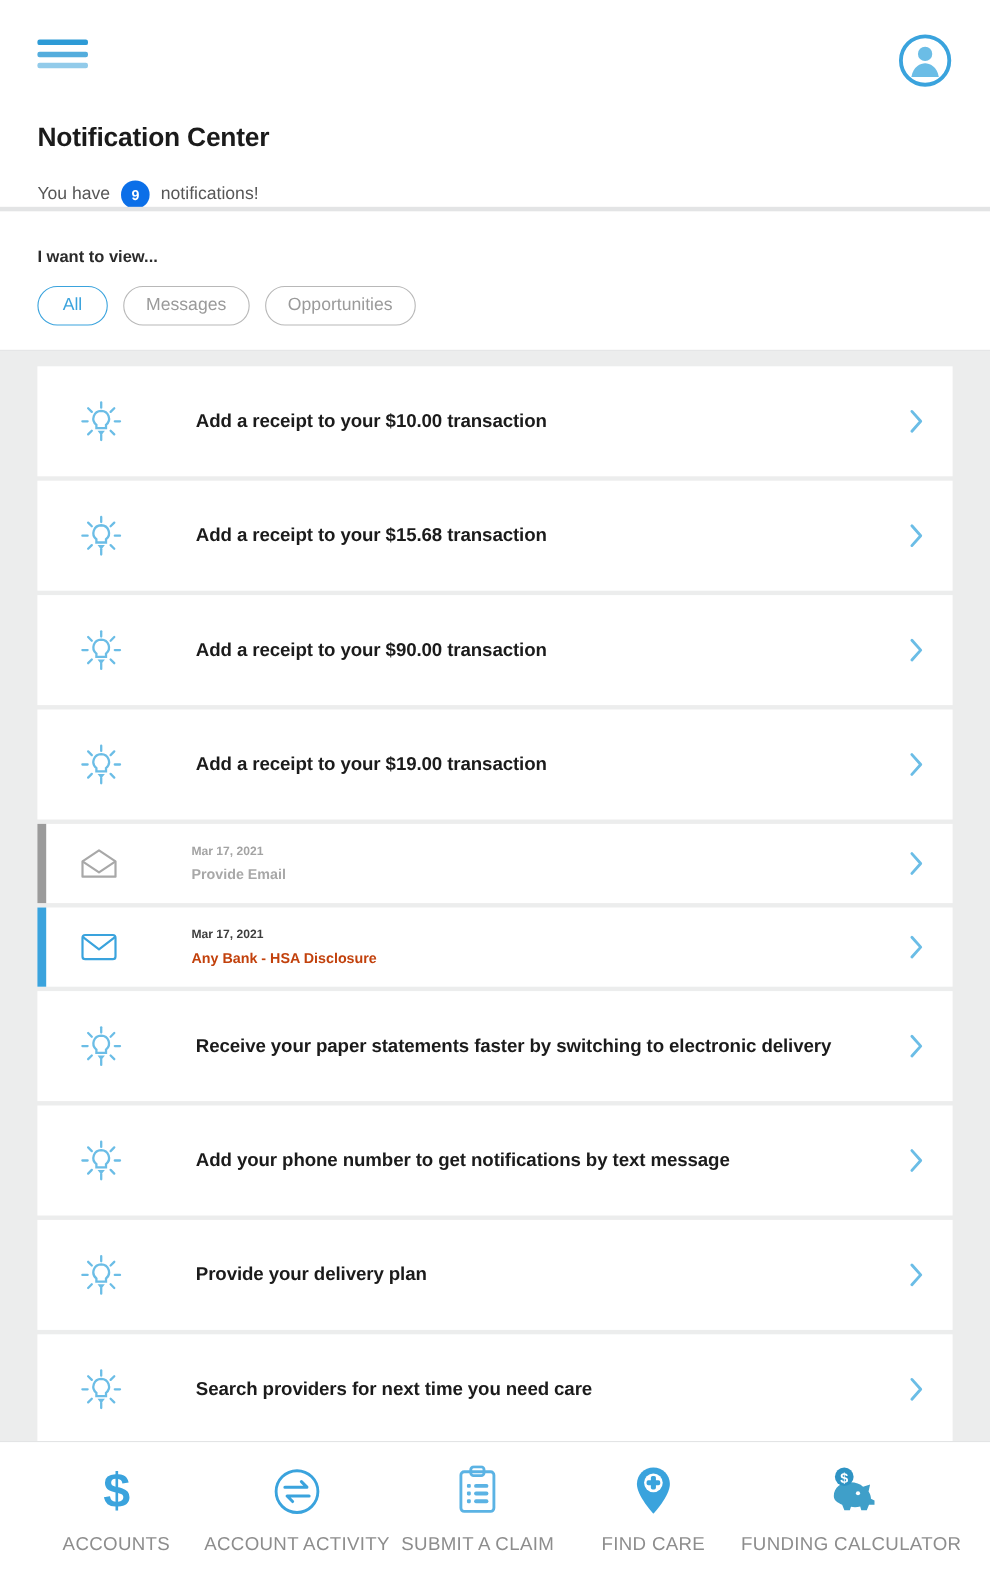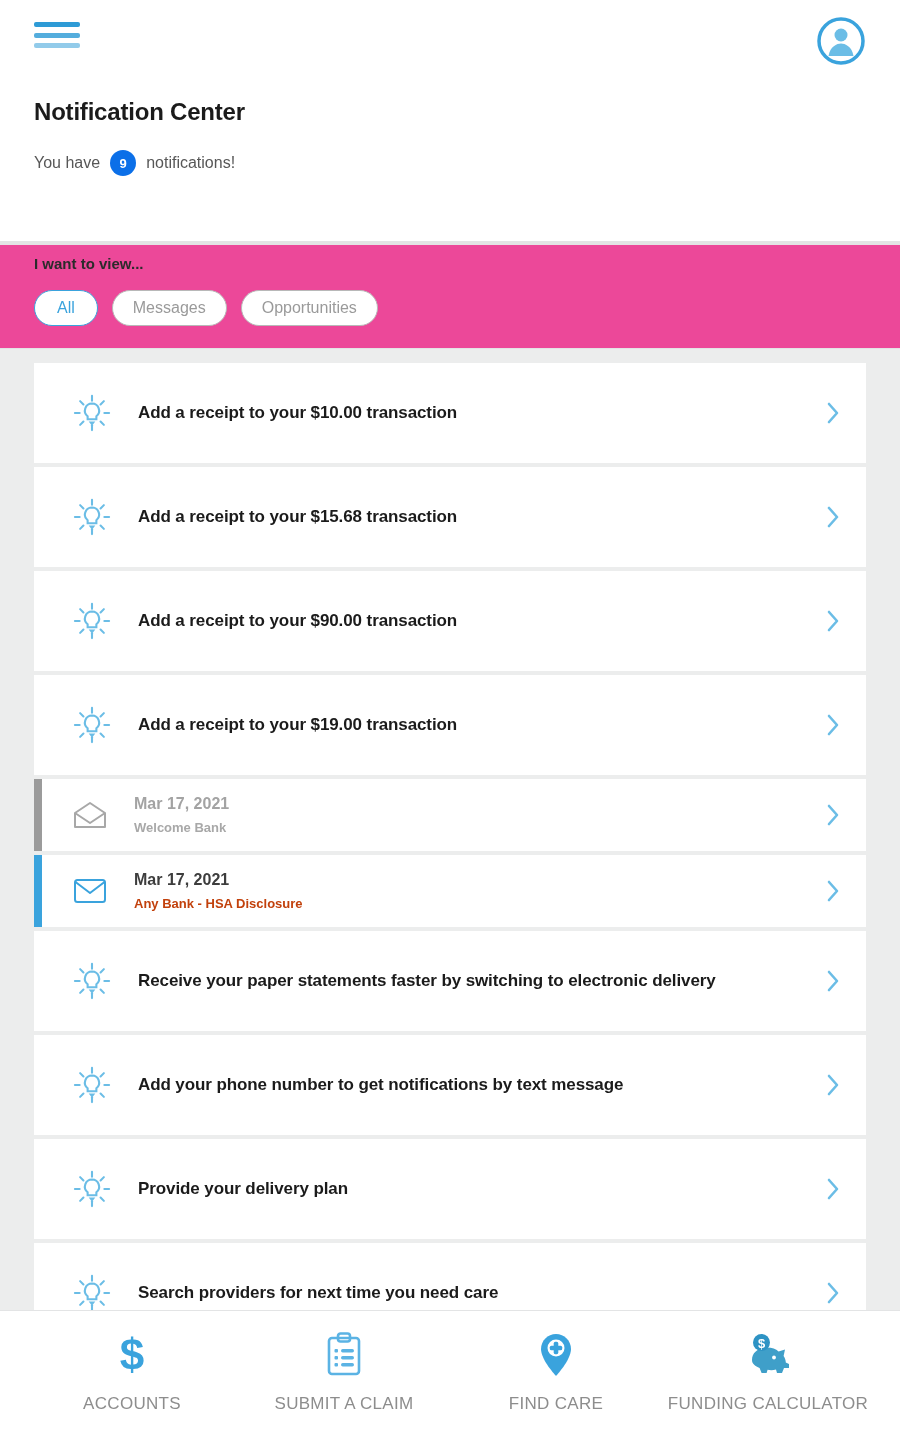--- a/index.html
+++ b/index.html
@@ -18,23 +18,23 @@
     height: 1440px;
     background: #eceded;
     overflow: hidden;
     display: flex;
     flex-direction: column;
   }
 
   
   .header {
     background: #ffffff;
-    padding: 16px 34px 0 34px;
+    padding: 30px 34px 0 34px;
     flex: 0 0 auto;
-    height: 245px;
+    height: 192px;
     position: relative;
   }
 
   .header-top {
     display: flex;
     align-items: flex-start;
     justify-content: space-between;
     height: 56px;
   }
 
@@ -98,22 +98,22 @@
     position: absolute;
     left: 0;
     right: 0;
     bottom: 0;
     height: 4px;
     background: #e3e4e5;
   }
 
   
   .filterbar {
-    background: #ec4899;
-    padding: 10px 34px 22px 34px;
+    background: #ffffff;
+    padding: 33px 34px 22px 34px;
     flex: 0 0 auto;
     border-bottom: 1px solid #e3e4e5;
   }
   .filter-label {
     font-size: 15px;
     font-weight: bold;
     color: #2b2b2b;
     margin-bottom: 18px;
   }
   .chips { display: flex; gap: 14px; }
@@ -141,20 +141,21 @@
     padding: 14px 34px 0 34px;
     overflow: hidden;
   }
 
   .card {
     background: #ffffff;
     display: flex;
     align-items: center;
     position: relative;
     cursor: pointer;
+    gap: 40px;
   }
   .card + .card { margin-top: 4px; }
 
   .card.opportunity { height: 100px; padding: 0 26px 0 34px; }
   .card.message     { height: 72px;  padding: 0 26px 0 34px; }
 
   .accent {
     position: absolute;
     left: 0; top: 0; bottom: 0;
     width: 8px;
@@ -173,21 +174,21 @@
 
   .card-body { flex: 1 1 auto; padding-left: 22px; min-width: 0; }
 
   .opp-text {
     font-size: 17px;
     font-weight: bold;
     color: #1b1b1b;
     letter-spacing: -0.1px;
   }
 
-  .msg-date { font-size: 16px; margin-bottom: 7px; }
+  .msg-date { font-size: 11px; margin-bottom: 7px; }
   .msg-title { font-size: 13px; font-weight: bold; }
   .card.message.read  .msg-date  { color: #a3a3a3; font-weight: bold; }
   .card.message.read  .msg-title { color: #a8a8a8; }
   .card.message.unread .msg-date  { color: #3d3d3d; font-weight: bold; }
   .card.message.unread .msg-title { color: #c2410c; }
 
   .chevron { flex: 0 0 auto; width: 22px; display: flex; justify-content: flex-end; }
 
   
   .bottomnav {
@@ -368,21 +369,21 @@
     <div class="card message read">
       <div class="accent read"></div>
       <div class="card-icon">
         <svg width="34" height="28" viewBox="0 0 34 28">
           <path d="M2 26 V12 L17 2 L32 12 V26 Z" fill="#ffffff" stroke="#a8a8a8" stroke-width="2" stroke-linejoin="round"></path>
           <path d="M2 12 L17 22 L32 12" fill="none" stroke="#a8a8a8" stroke-width="2" stroke-linejoin="round"></path>
         </svg>
       </div>
       <div class="card-body">
         <div class="msg-date">Mar 17, 2021</div>
-        <div class="msg-title">Welcome Bank</div>
+        <div class="msg-title">Provide Email</div>
       </div>
       <div class="chevron">
         <svg width="14" height="24" viewBox="0 0 14 24">
             <polyline points="3,3 11,12 3,21" fill="none" stroke="#6bbde6" stroke-width="2.6" stroke-linecap="round" stroke-linejoin="round"></polyline>
           </svg>
       </div>
     </div>
 
     <div class="card message unread">
       <div class="accent unread"></div>
@@ -517,20 +518,30 @@
 
     <div class="navitem">
       <div class="nav-icon">
         <svg width="40" height="46" viewBox="0 0 40 46">
           <text x="20" y="38" text-anchor="middle" font-family="'Liberation Sans', sans-serif" font-size="44" font-weight="bold" fill="#3aa3dd">$</text>
         </svg>
       </div>
       <div class="nav-label">ACCOUNTS</div>
     </div>
 
+    <div class="navitem">
+      <div class="nav-icon">
+        <svg width="44" height="44" viewBox="0 0 44 44">
+          <circle cx="22" cy="22" r="19" fill="none" stroke="#3aa3dd" stroke-width="2.6"></circle>
+          <path d="M11 18 h20 l-5 -5" fill="none" stroke="#3aa3dd" stroke-width="2.8" stroke-linecap="round" stroke-linejoin="round"></path>
+          <path d="M33 26 h-20 l5 5" fill="none" stroke="#3aa3dd" stroke-width="2.8" stroke-linecap="round" stroke-linejoin="round"></path>
+        </svg>
+      </div>
+      <div class="nav-label">ACCOUNT ACTIVITY</div>
+    </div>
 
     <div class="navitem">
       <div class="nav-icon">
         <svg width="38" height="46" viewBox="0 0 38 46">
           <rect x="4" y="6" width="30" height="36" rx="3" fill="none" stroke="#5bb3e4" stroke-width="2.6"></rect>
           <rect x="13" y="1.5" width="12" height="8" rx="2.5" fill="none" stroke="#5bb3e4" stroke-width="2.6"></rect>
           <g fill="#5bb3e4">
             <rect x="9.5" y="17" width="3.5" height="3.5" rx="1"></rect>
               <rect x="16" y="17" width="13" height="3.5" rx="1.7"></rect>
             <rect x="9.5" y="24" width="3.5" height="3.5" rx="1"></rect>

